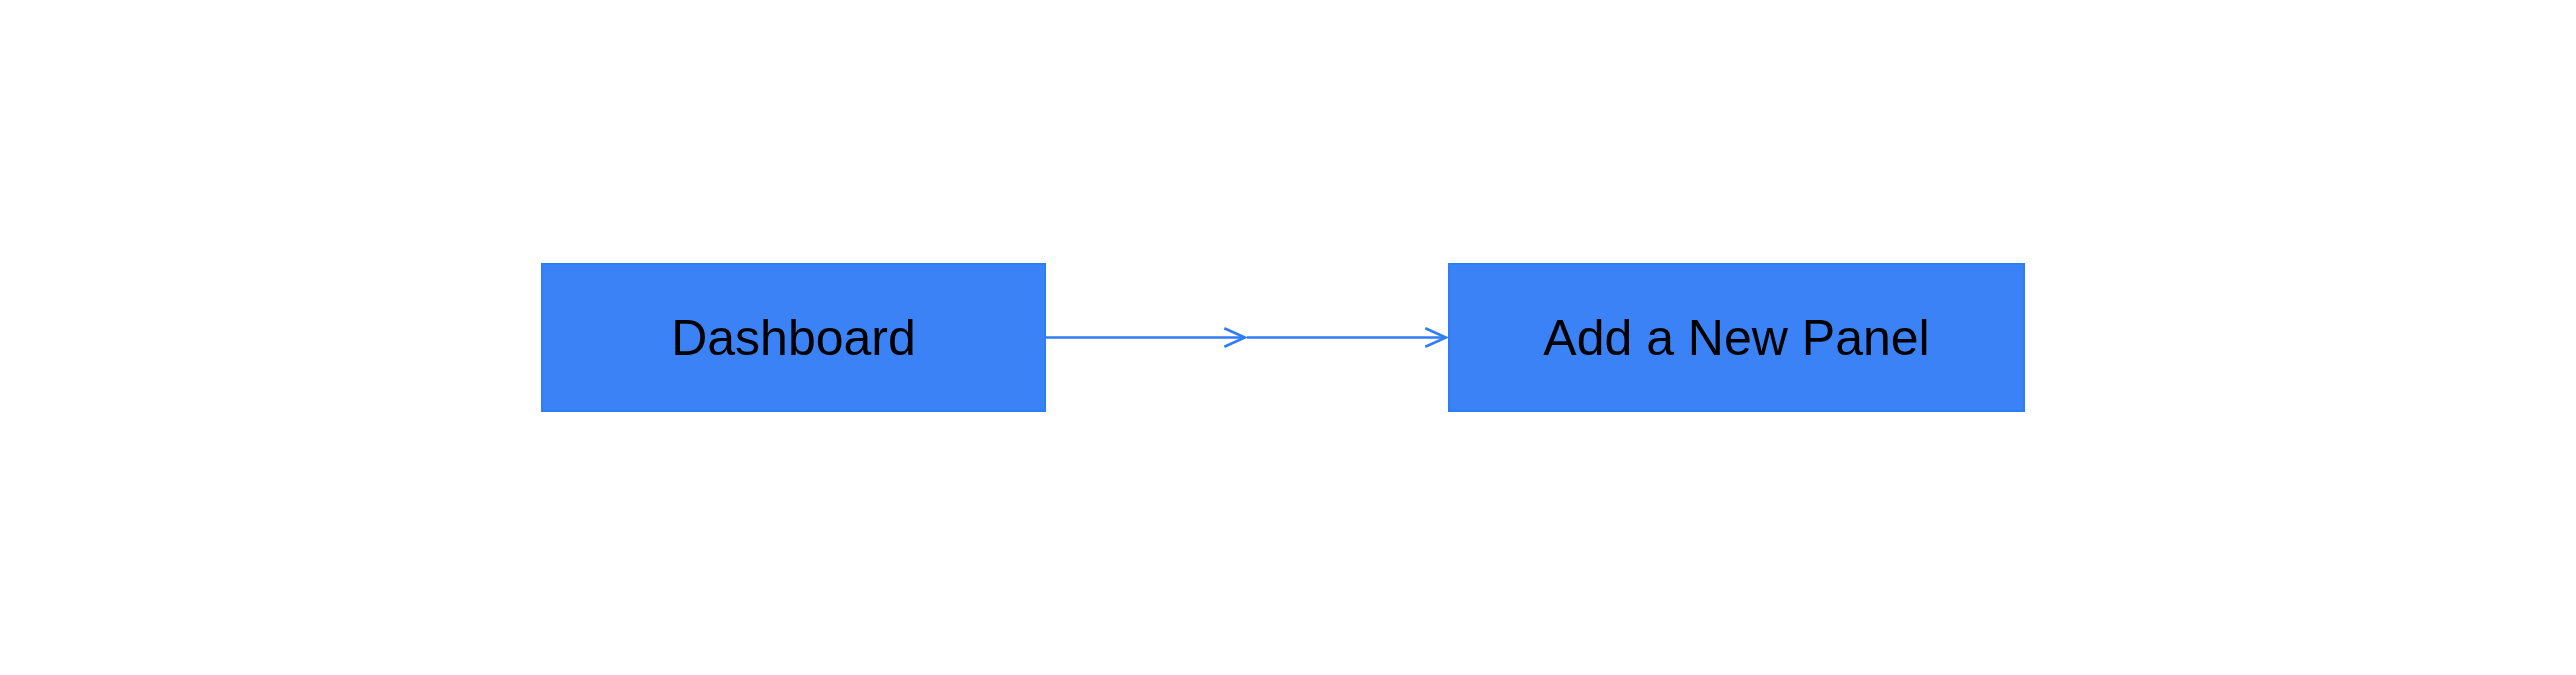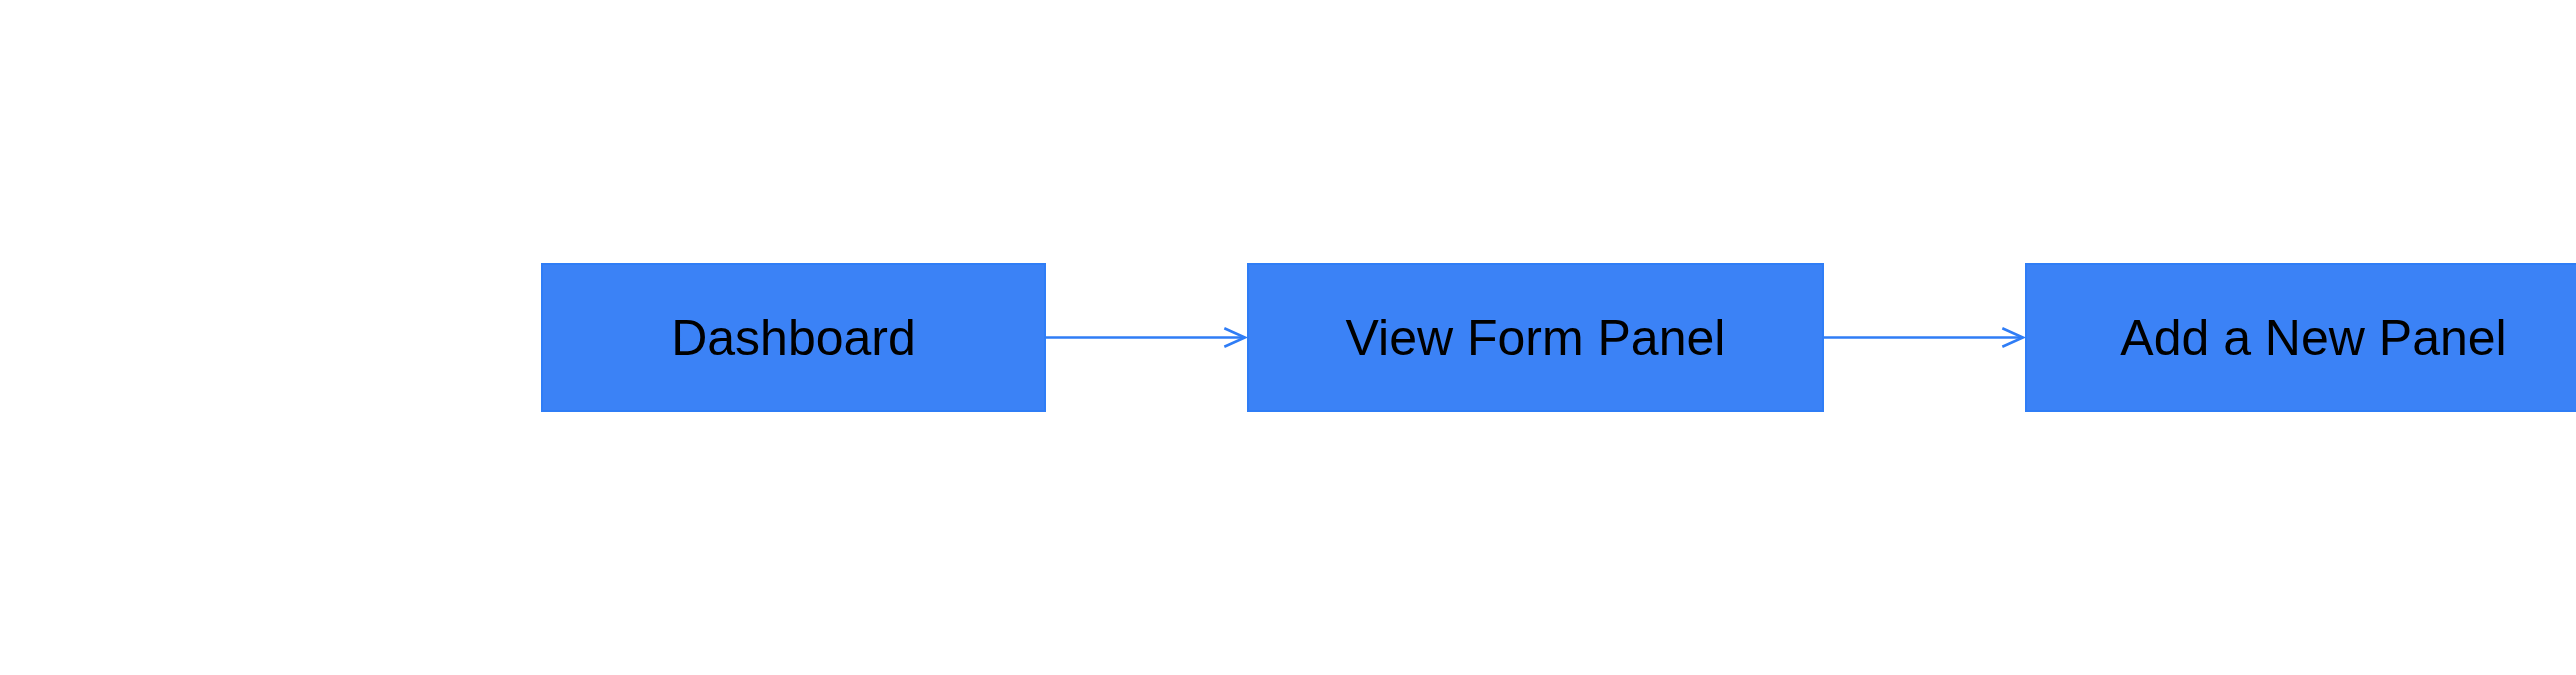--- a/index.html
+++ b/index.html
@@ -55,23 +55,20 @@
   <div class="flow" id="flow">
       <div class="node" style="width: 505px; height: 149px;">
         <span class="node-label">Dashboard</span>
       </div>
       <div class="arrow" style="width: 201px;">
         <svg width="201" height="31" viewBox="0 0 390 60">
           <line x1="0" y1="30" x2="384" y2="30" stroke="#2f7df6" stroke-width="5"></line>
           <polyline points="346,12 386,30 346,48" fill="none" stroke="#2f7df6" stroke-width="5"></polyline>
         </svg>
       </div>
-      <div class="node" style="width: 577px; height: 149px;">
-        <span class="node-label">View Form Panel</span>
-      </div>
       <div class="arrow" style="width: 201px;">
         <svg width="201" height="31" viewBox="0 0 390 60">
           <line x1="0" y1="30" x2="384" y2="30" stroke="#2f7df6" stroke-width="5"></line>
           <polyline points="346,12 386,30 346,48" fill="none" stroke="#2f7df6" stroke-width="5"></polyline>
         </svg>
       </div>
       <div class="node" style="width: 577px; height: 149px;">
         <span class="node-label">Add a New Panel</span>
       </div>
     </div>

